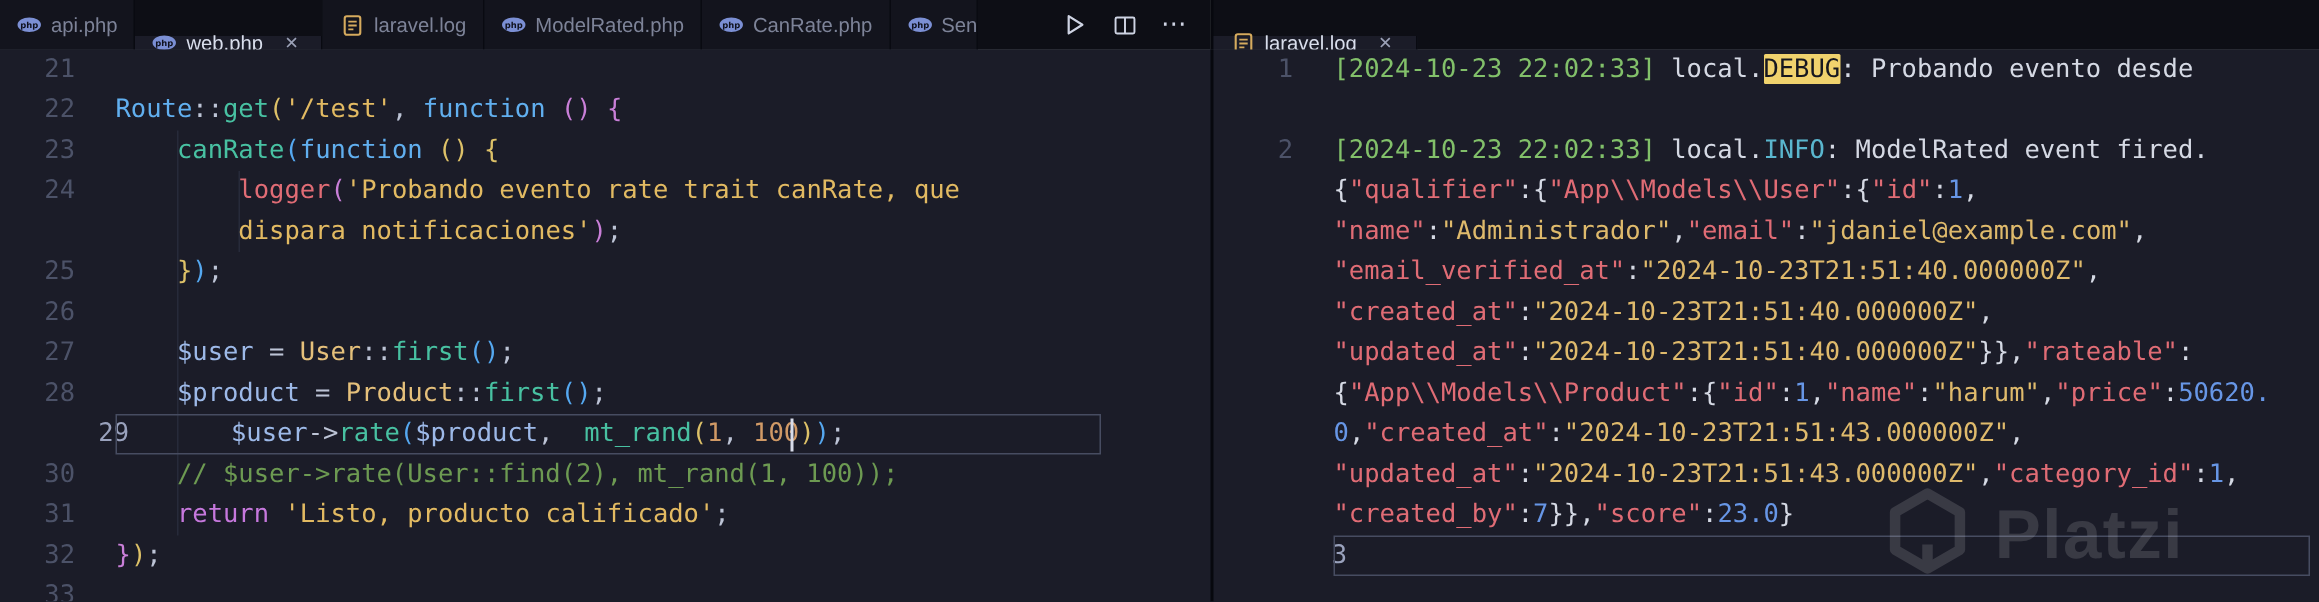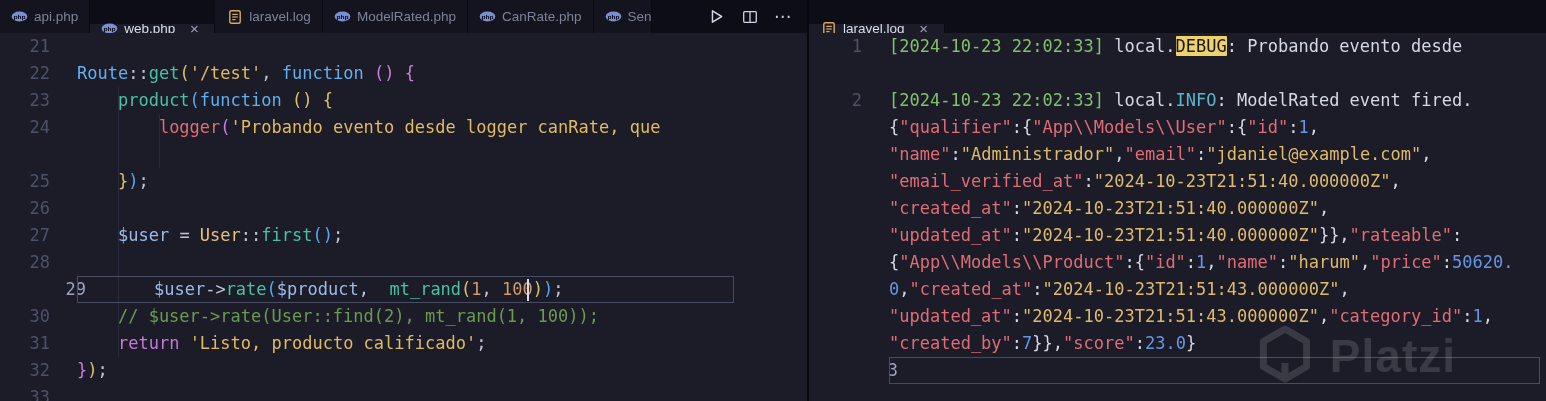--- a/index.html
+++ b/index.html
@@ -180,43 +180,45 @@
           <div class="row">
             <span class="ln">21</span>
             <span class="txt"></span>
           </div>
           <div class="row">
             <span class="ln">22</span>
             <span class="txt"><span class="c-blue">Route</span><span class="c-fg">::</span><span class="c-teal">get</span><span class="c-b1">(</span><span class="c-str">'/test'</span><span class="c-fg">, </span><span class="c-blue">function</span><span class="c-fg"> </span><span class="c-b2">()</span><span class="c-fg"> </span><span class="c-b2">{</span></span>
           </div>
           <div class="row">
             <span class="ln">23</span>
-            <span class="txt"><span class="c-fg">    </span><span class="c-teal">product</span><span class="c-b3">(</span><span class="c-blue">function</span><span class="c-fg"> </span><span class="c-b1">()</span><span class="c-fg"> </span><span class="c-b1">{</span></span>
+            <span class="txt"><span class="c-fg">    </span><span class="c-teal">canRate</span><span class="c-b3">(</span><span class="c-blue">function</span><span class="c-fg"> </span><span class="c-b1">()</span><span class="c-fg"> </span><span class="c-b1">{</span></span>
           </div>
           <div class="row">
             <span class="ln">24</span>
-            <span class="txt"><span class="c-fg">        </span><span class="c-red">logger</span><span class="c-b2">(</span><span class="c-str">'Probando evento desde logger canRate, que</span></span>
-          </div>
-          <div class="row">
-            <span class="ln"></span>
+            <span class="txt"><span class="c-fg">        </span><span class="c-red">logger</span><span class="c-b2">(</span><span class="c-str">'Probando evento rate trait canRate, que</span></span>
+          </div>
+          <div class="row">
+            <span class="ln"></span>
+            <span class="txt"><span class="c-fg">        </span><span class="c-str">dispara notificaciones'</span><span class="c-b2">)</span><span class="c-fg">;</span></span>
           </div>
           <div class="row">
             <span class="ln">25</span>
             <span class="txt"><span class="c-fg">    </span><span class="c-b1">}</span><span class="c-b3">)</span><span class="c-fg">;</span></span>
           </div>
           <div class="row">
             <span class="ln">26</span>
             <span class="txt"></span>
           </div>
           <div class="row">
             <span class="ln">27</span>
             <span class="txt"><span class="c-fg">    </span><span class="c-var">$user</span><span class="c-fg"> = </span><span class="c-cls">User</span><span class="c-fg">::</span><span class="c-teal">first</span><span class="c-b3">()</span><span class="c-fg">;</span></span>
           </div>
           <div class="row">
             <span class="ln">28</span>
+            <span class="txt"><span class="c-fg">    </span><span class="c-var">$product</span><span class="c-fg"> = </span><span class="c-cls">Product</span><span class="c-fg">::</span><span class="c-teal">first</span><span class="c-b3">()</span><span class="c-fg">;</span></span>
           </div>
           <div class="row">
             <span class="ln cur">29</span>
             <span class="txt"><span class="c-fg">    </span><span class="c-var">$user</span><span class="c-fg">-&gt;</span><span class="c-teal">rate</span><span class="c-b3">(</span><span class="c-var">$product</span><span class="c-fg">,  </span><span class="c-teal">mt_rand</span><span class="c-b1">(</span><span class="c-num">1</span><span class="c-fg">, </span><span class="c-num">100</span><span class="c-b1">)</span><span class="c-b3">)</span><span class="c-fg">;</span></span>
           </div>
           <div class="row">
             <span class="ln">30</span>
             <span class="txt"><span class="c-comment">    // $user-&gt;rate(User::find(2), mt_rand(1, 100));</span></span>
           </div>
           <div class="row">

